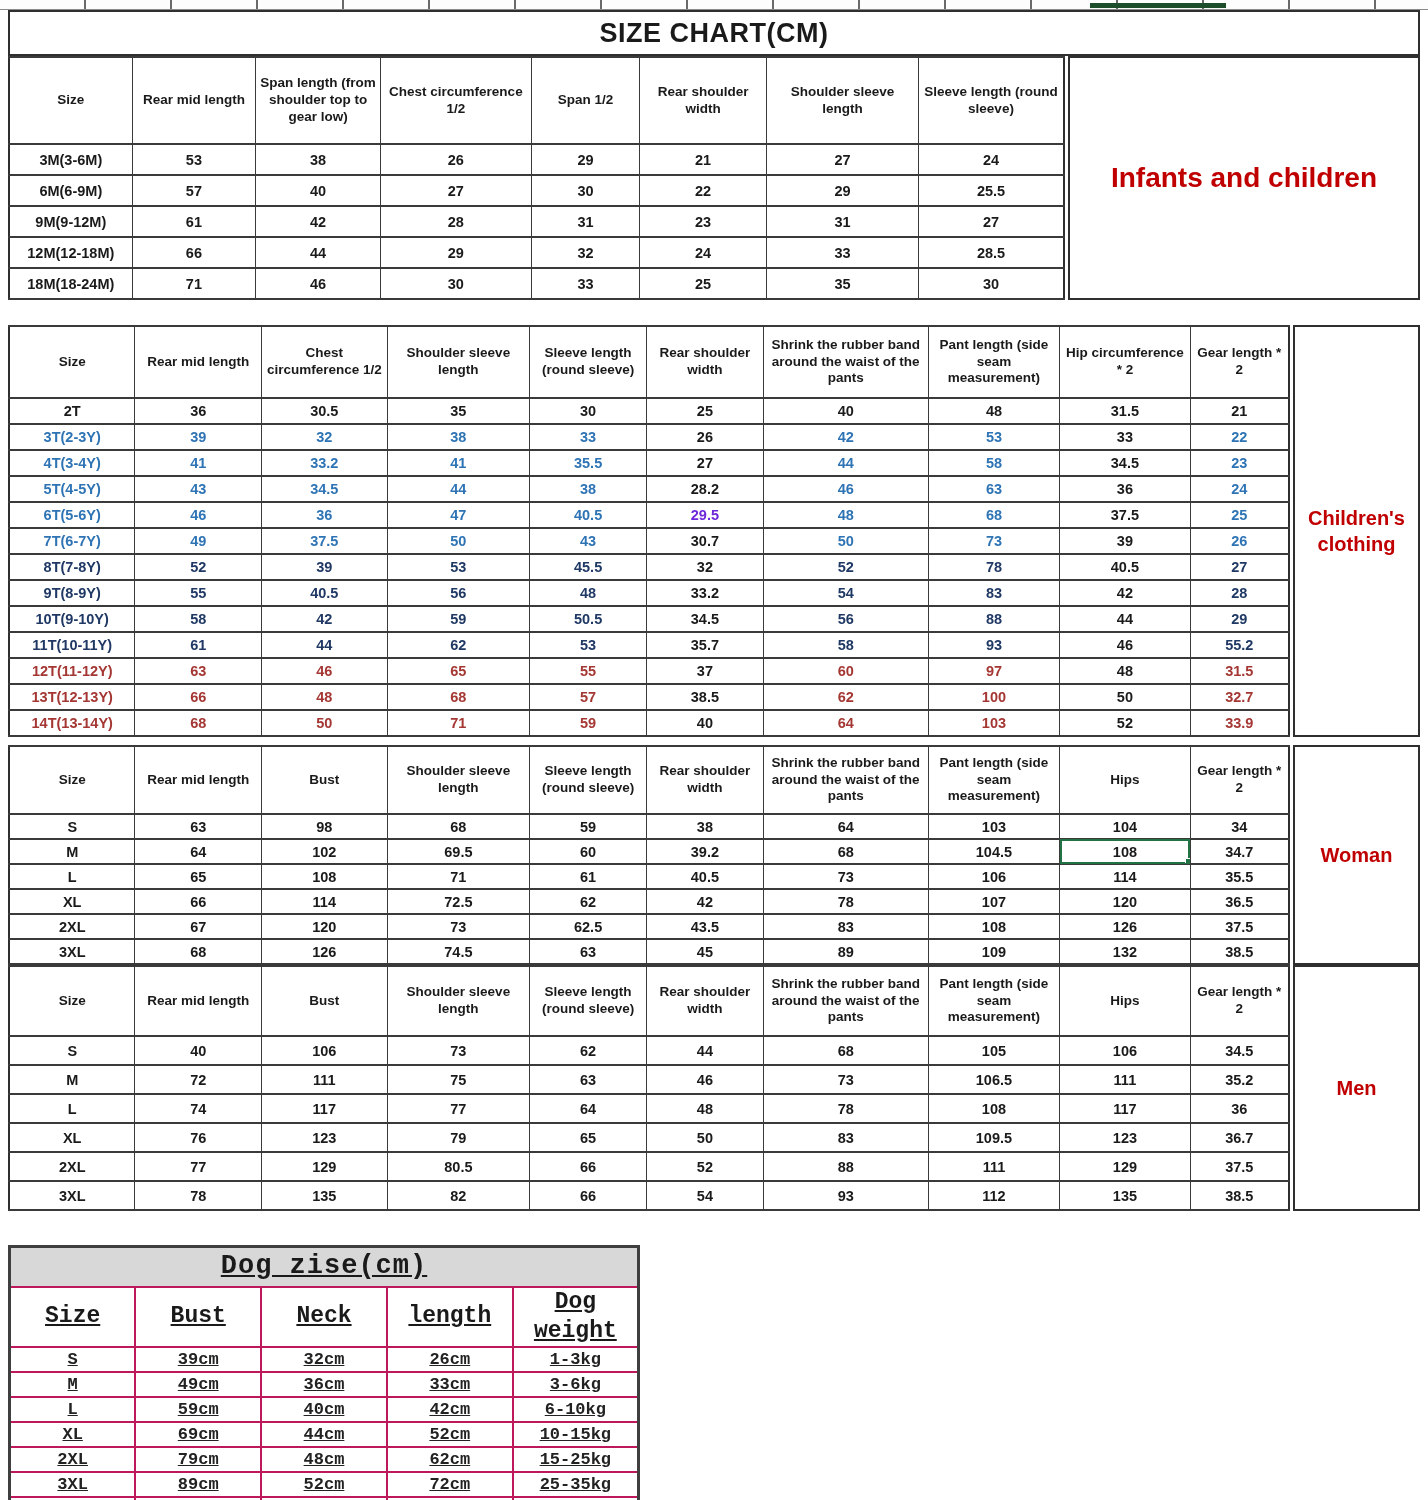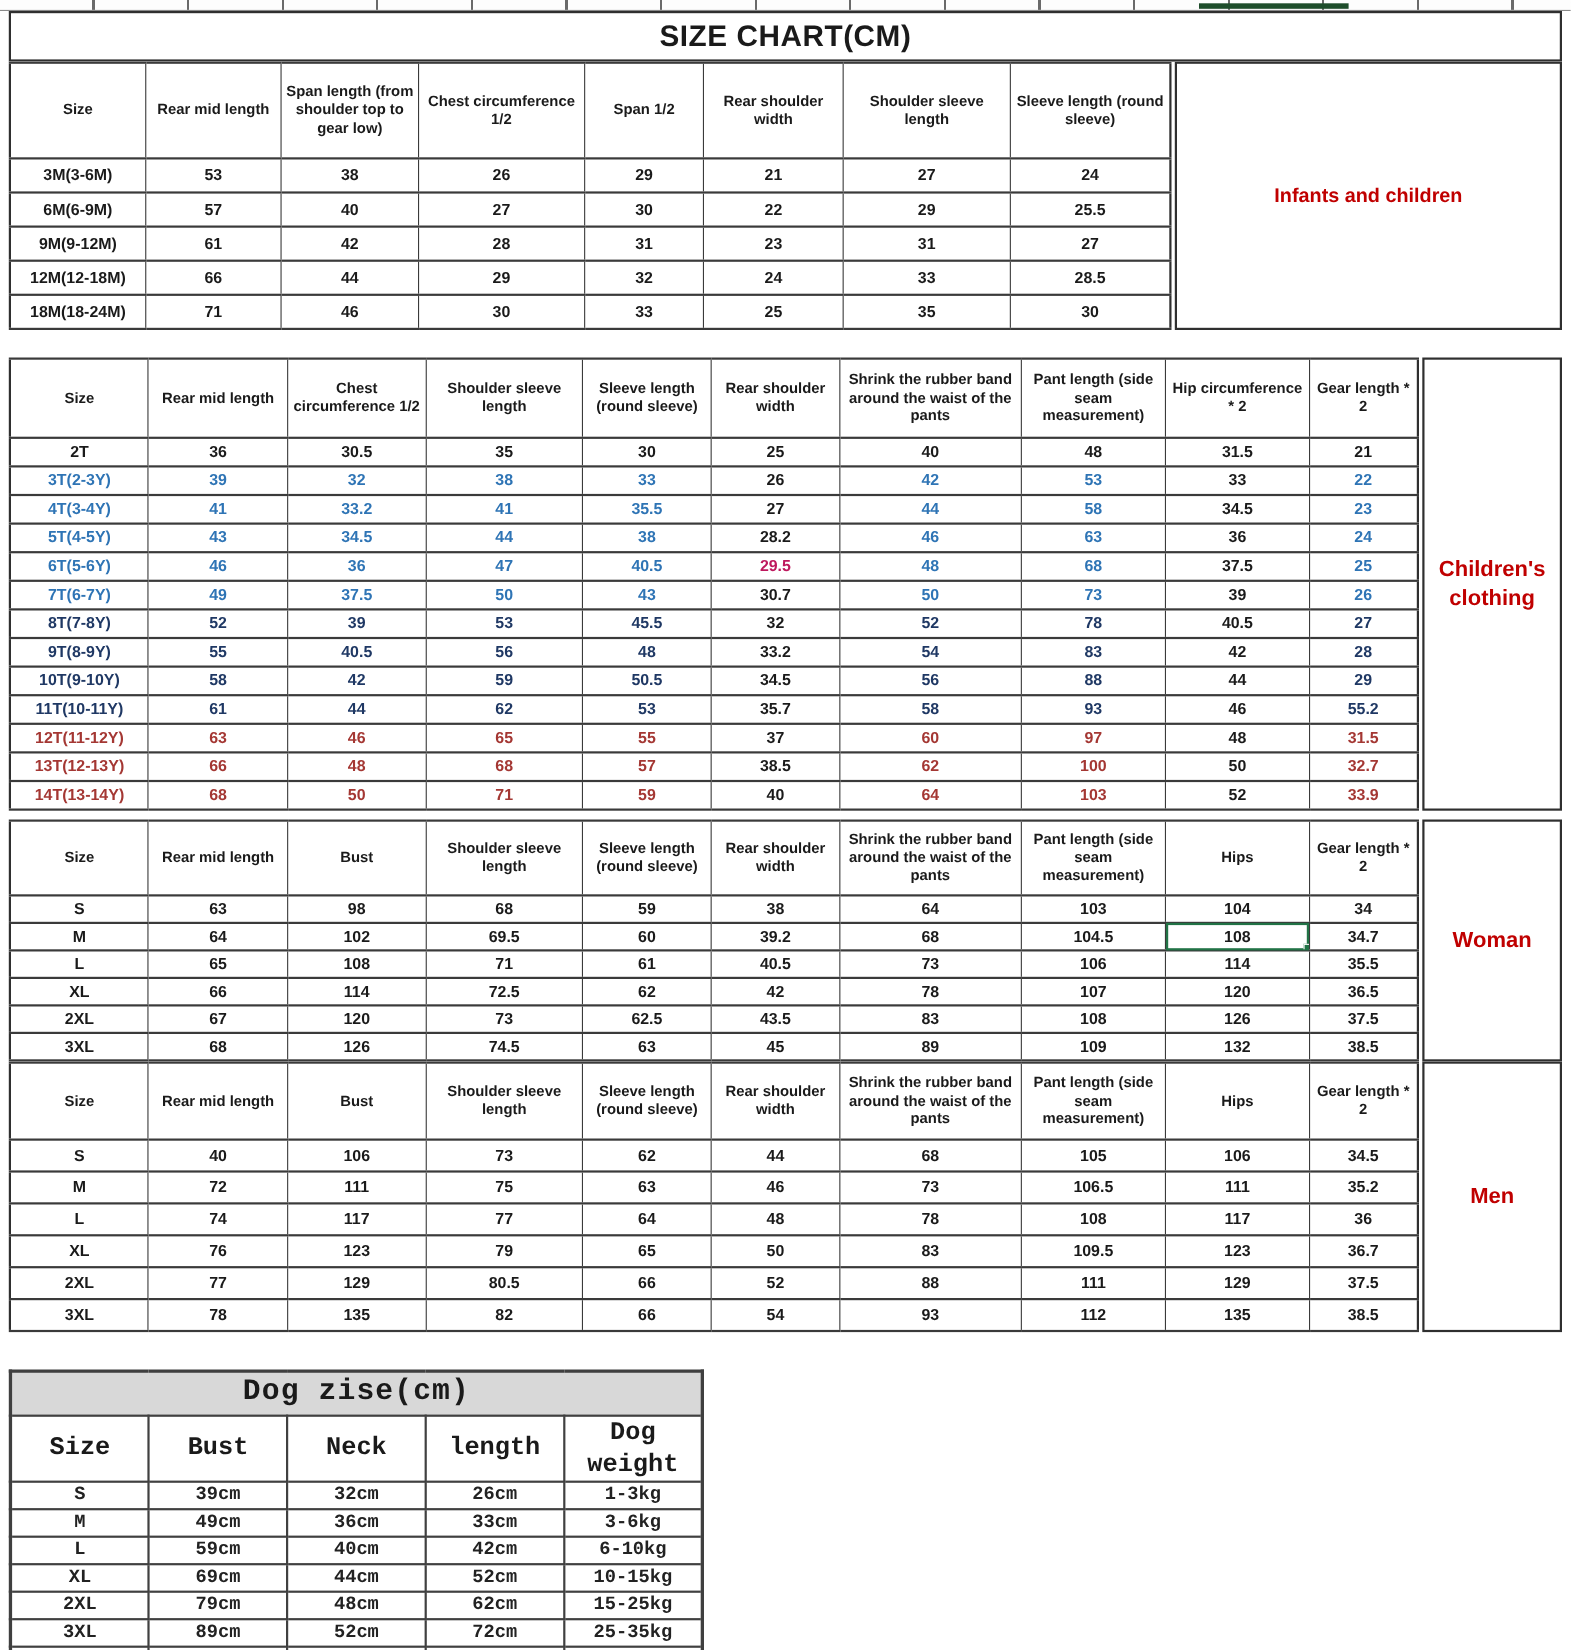--- a/index.html
+++ b/index.html
@@ -12,21 +12,21 @@
 
   .content{padding:0 8px;}
 
   
   .title-row{height:42px;border:2px solid #2f2f2f;display:flex;align-items:center;justify-content:center;
     font-size:27px;font-weight:bold;letter-spacing:.5px;}
 
   .sec{display:flex;align-items:stretch;}
   .side-label{border:2px solid #2f2f2f;margin-left:3px;flex:1;display:flex;align-items:center;justify-content:center;
     color:#c00000;font-weight:bold;text-align:center;background:#fff;}
-  .label-lg{font-size:18px;}
+  .label-lg{font-size:28px;}
   .label-md{font-size:20px;line-height:1.3;}
 
   table{border-collapse:collapse;table-layout:fixed;background:#fff;}
   th,td{border-left:1px solid #3a3a3a;border-right:1px solid #3a3a3a;
         border-top:2.5px solid #3a3a3a;border-bottom:2.5px solid #3a3a3a;
         text-align:center;vertical-align:middle;padding:0 2px;overflow:hidden;}
   table{border:2px solid #2f2f2f;}
   th{font-size:13.5px;font-weight:bold;line-height:1.25;}
   td{font-size:14.5px;font-weight:bold;}
 
@@ -49,21 +49,21 @@
   .sec-women{margin-top:8px;}
   .sec-men{margin-top:0;}
 
   td.sel{position:relative;outline:2.5px solid #217346;outline-offset:-2px;}
   td.sel::after{content:"";position:absolute;right:-3px;bottom:-3px;width:6px;height:6px;
     background:#217346;border:1px solid #fff;}
 
   
   .sec-dog{margin-top:34px;}
   .dog{width:632px;border:3px solid #3f3f3f;font-family:"Liberation Mono",monospace;}
-  .dog th,.dog td{border:2px solid #404040;}
+  .dog th,.dog td{border:2px solid #be185d;text-decoration:underline;}
   .dog .dog-title{height:38px;background:#d8d8d8;font-size:27px;font-weight:bold;letter-spacing:1px;}
   .dog thead tr.head{height:40px;}
   .dog thead tr.head th{font-size:23px;font-weight:bold;background:#fff;}
   .dog tbody tr{height:25px;}
   .dog tbody tr:last-child{height:38px;}
   .dog td{font-size:17px;font-weight:bold;color:#222;}
   .dog th:nth-child(1){width:22%}.dog th:nth-child(2){width:17%}.dog th:nth-child(3){width:16.7%}
   .dog th:nth-child(4){width:16.7%}.dog th:nth-child(5){width:27.6%}
 </style>
 </head>
@@ -211,21 +211,21 @@
             <td>63</td>
             <td style="color: rgb(26, 26, 26);">36</td>
             <td>24</td>
           </tr>
           <tr style="color: rgb(46, 116, 181);">
             <td>6T(5-6Y)</td>
             <td>46</td>
             <td>36</td>
             <td>47</td>
             <td>40.5</td>
-            <td style="color: #be185d;">29.5</td>
+            <td style="color: #6d28d9;">29.5</td>
             <td>48</td>
             <td>68</td>
             <td style="color: rgb(26, 26, 26);">37.5</td>
             <td>25</td>
           </tr>
           <tr style="color: rgb(46, 116, 181);">
             <td>7T(6-7Y)</td>
             <td>49</td>
             <td>37.5</td>
             <td>50</td>

